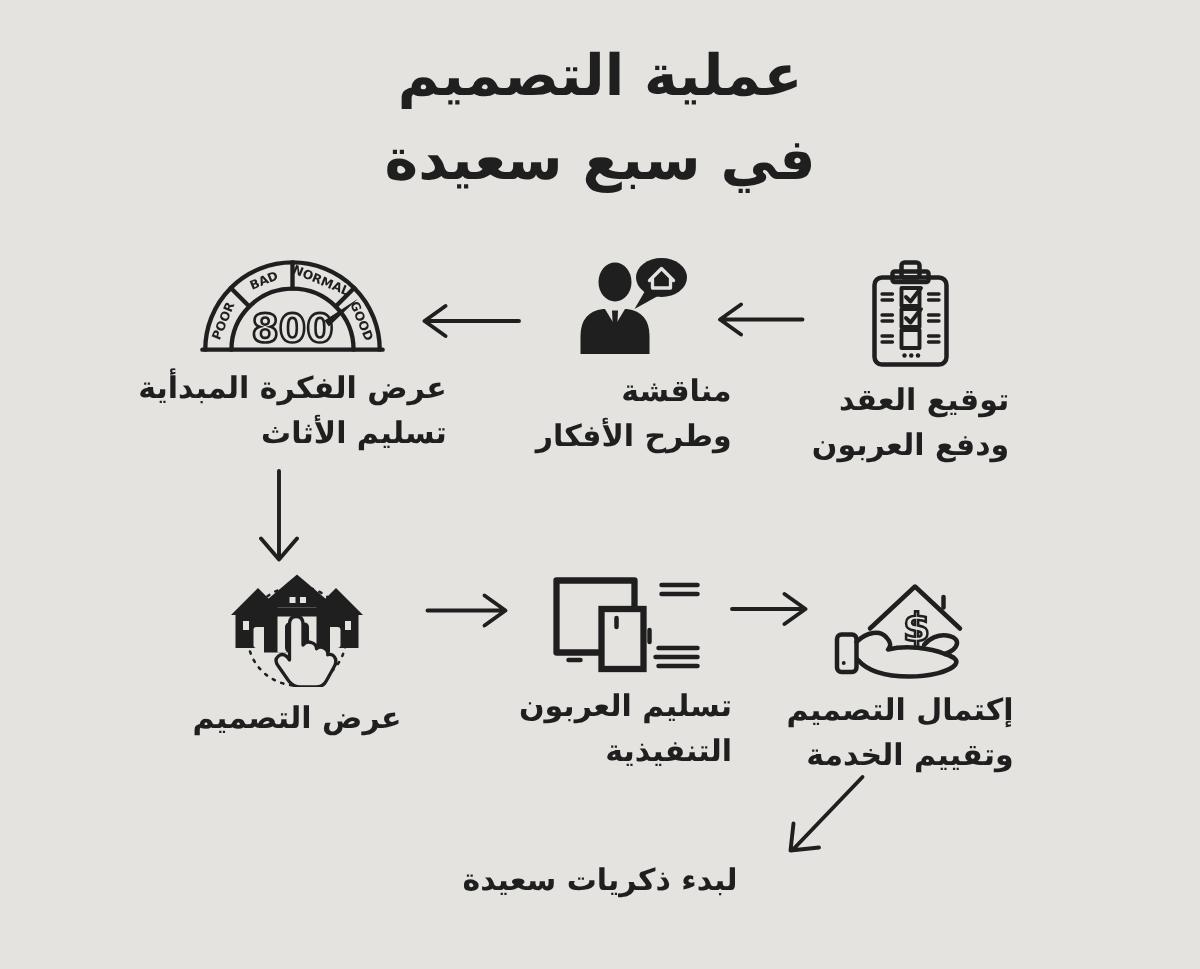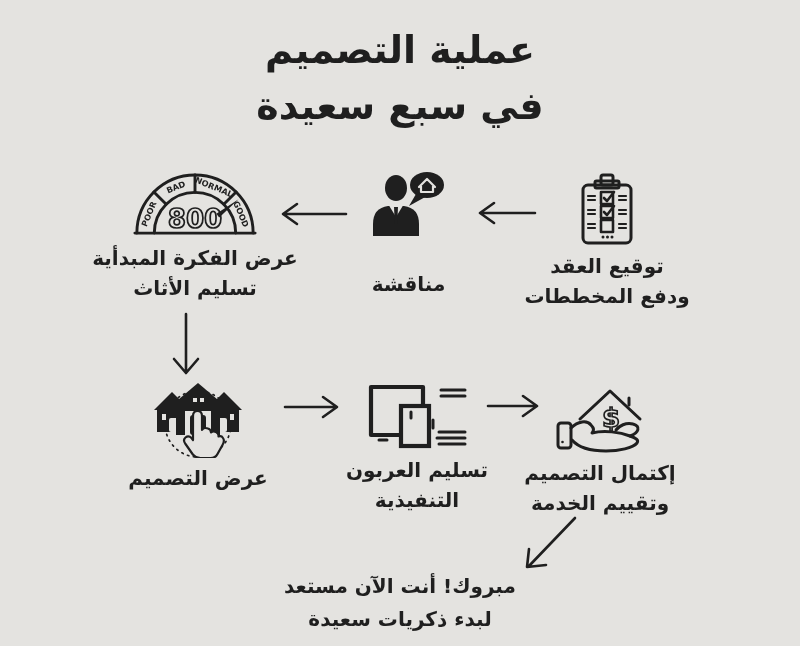--- a/index.html
+++ b/index.html
@@ -13,21 +13,21 @@
   .canvas{position:relative;width:800px;height:517px;direction:rtl;padding-left:42px;}
   .title{
     position:absolute;top:22px;left:0;width:800px;
     text-align:center;font-weight:bold;font-size:38px;line-height:56px;
   }
   .step{
     position:absolute;display:flex;flex-direction:column;align-items:center;
   }
   .step .icon{flex:0 0 auto;}
   .step .lbl{
-    margin-top:5px;text-align:center;font-weight:bold;
+    margin-top:5px;text-align:right;font-weight:bold;
     font-size:20px;line-height:30px;white-space:nowrap;
   }
   .arrow{position:absolute;}
   svg{display:block;}
   .stroke{stroke:#1f1f1f;fill:none;stroke-linecap:round;stroke-linejoin:round;}
   .fill{fill:#1f1f1f;stroke:none;}
   .bgfill{fill:#e4e3e0;}
   .gauge-label{font-family:"DejaVu Sans",sans-serif;font-weight:bold;font-size:8.5px;fill:#1f1f1f;}
   .outline-digits{font-family:"DejaVu Sans",sans-serif;font-weight:bold;fill:none;stroke:#1f1f1f;}
   .finale{
@@ -60,42 +60,43 @@
       <path class="stroke" stroke-width="2.6" d="M26 40 L29 43 L36 34"></path>
 
       <path class="stroke" stroke-width="2.2" d="M10 52 H17 M10 56 H17 M41 52 H48 M41 56 H48"></path>
       <rect class="stroke" x="23" y="48" width="12" height="12" stroke-width="2.6"></rect>
       <circle class="fill" cx="25" cy="65" r="1.5"></circle>
       <circle class="fill" cx="29.5" cy="65" r="1.5"></circle>
       <circle class="fill" cx="34" cy="65" r="1.5"></circle>
     </svg>
     <div class="lbl">
       <div>توقيع العقد</div>
-      <div>ودفع المخططات</div>
+      <div>ودفع العربون</div>
     </div>
   </div>
 
   <div class="arrow" style="left:475px;top:197px;">
     <svg width="64" height="32" viewBox="0 0 64 32">
       <path class="stroke" stroke-width="2.6" d="M60 16 H6 M19 6 L5 16 L19 26"></path>
     </svg>
   </div>
 
-  <div class="step" style="left:321px;top:170px;width:175px;gap:24px;">
+  <div class="step" style="left:335px;top:170px;width:175px;">
     <svg class="icon" width="74" height="70" viewBox="0 0 74 70">
       <ellipse class="fill" cx="24" cy="18" rx="11" ry="13"></ellipse>
       <path class="fill" d="M1 66 V54 Q1 38 16 36 H32 Q47 38 47 54 V66 Z"></path>
       <polygon class="bgfill" points="17,35.5 24,47 31,35.5"></polygon>
       <polygon class="fill" points="22,37 26,37 25.2,54 22.8,54"></polygon>
       <ellipse class="fill" cx="55" cy="15" rx="17" ry="13"></ellipse>
       <polygon class="fill" points="44,24 37,36 55,26"></polygon>
       <path d="M47 17 L55 9 L63 17 M49 16 V22 H61 V16" stroke="#e4e3e0" stroke-width="2.2" fill="none" stroke-linecap="round" stroke-linejoin="round"></path>
     </svg>
     <div class="lbl">
       <div>مناقشة</div>
+      <div>وطرح الأفكار</div>
     </div>
   </div>
 
   <div class="arrow" style="left:278px;top:197px;">
     <svg width="72" height="34" viewBox="0 0 72 34">
       <path class="stroke" stroke-width="2.6" d="M68 17 H6 M19 7 L5 17 L19 27"></path>
     </svg>
   </div>
 
   <div class="step" style="left:90px;top:172px;width:210px;">
@@ -195,17 +196,16 @@
     </div>
   </div>
 
   <div class="arrow" style="left:519px;top:514px;">
     <svg width="62" height="60" viewBox="0 0 62 60">
       <path class="stroke" stroke-width="2.6" d="M56 4 L10 52 M10 35 L8 53 L27 51"></path>
     </svg>
   </div>
 
   <div class="finale">
-    <div>مبروك! أنت الآن مستعد</div>
     <div>لبدء ذكريات سعيدة</div>
   </div>
 
 </div>
 
 </body></html>

